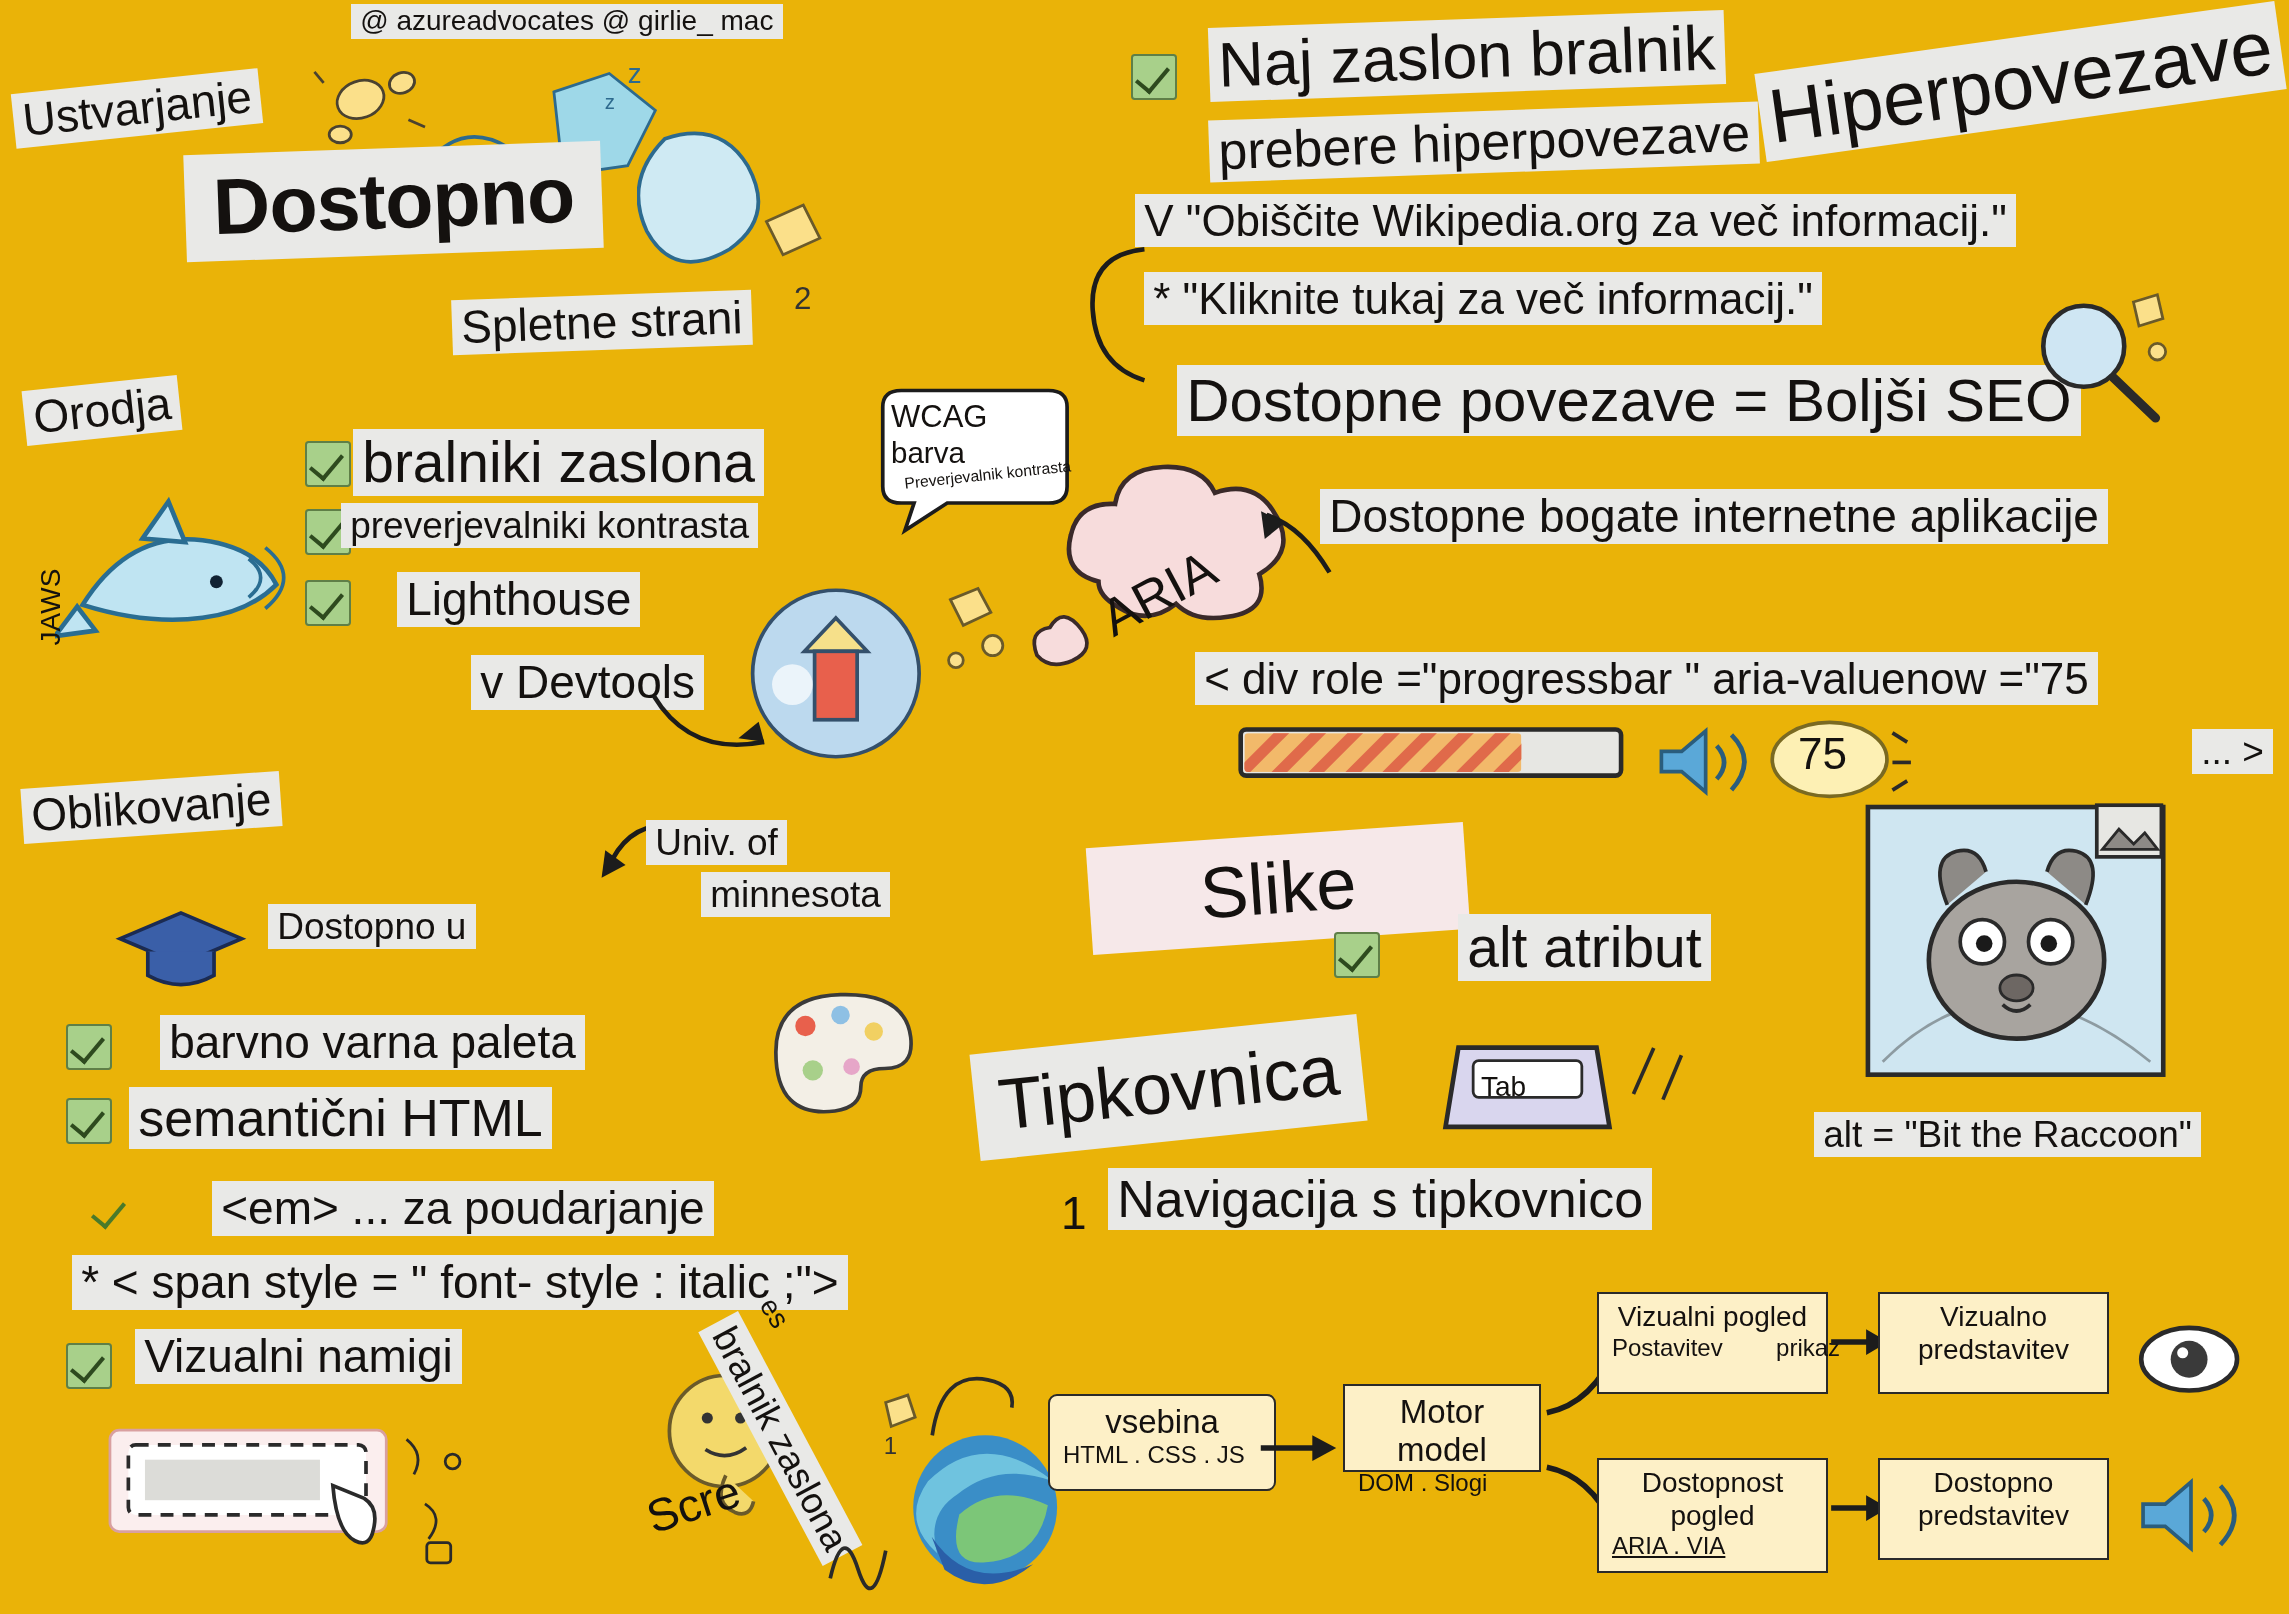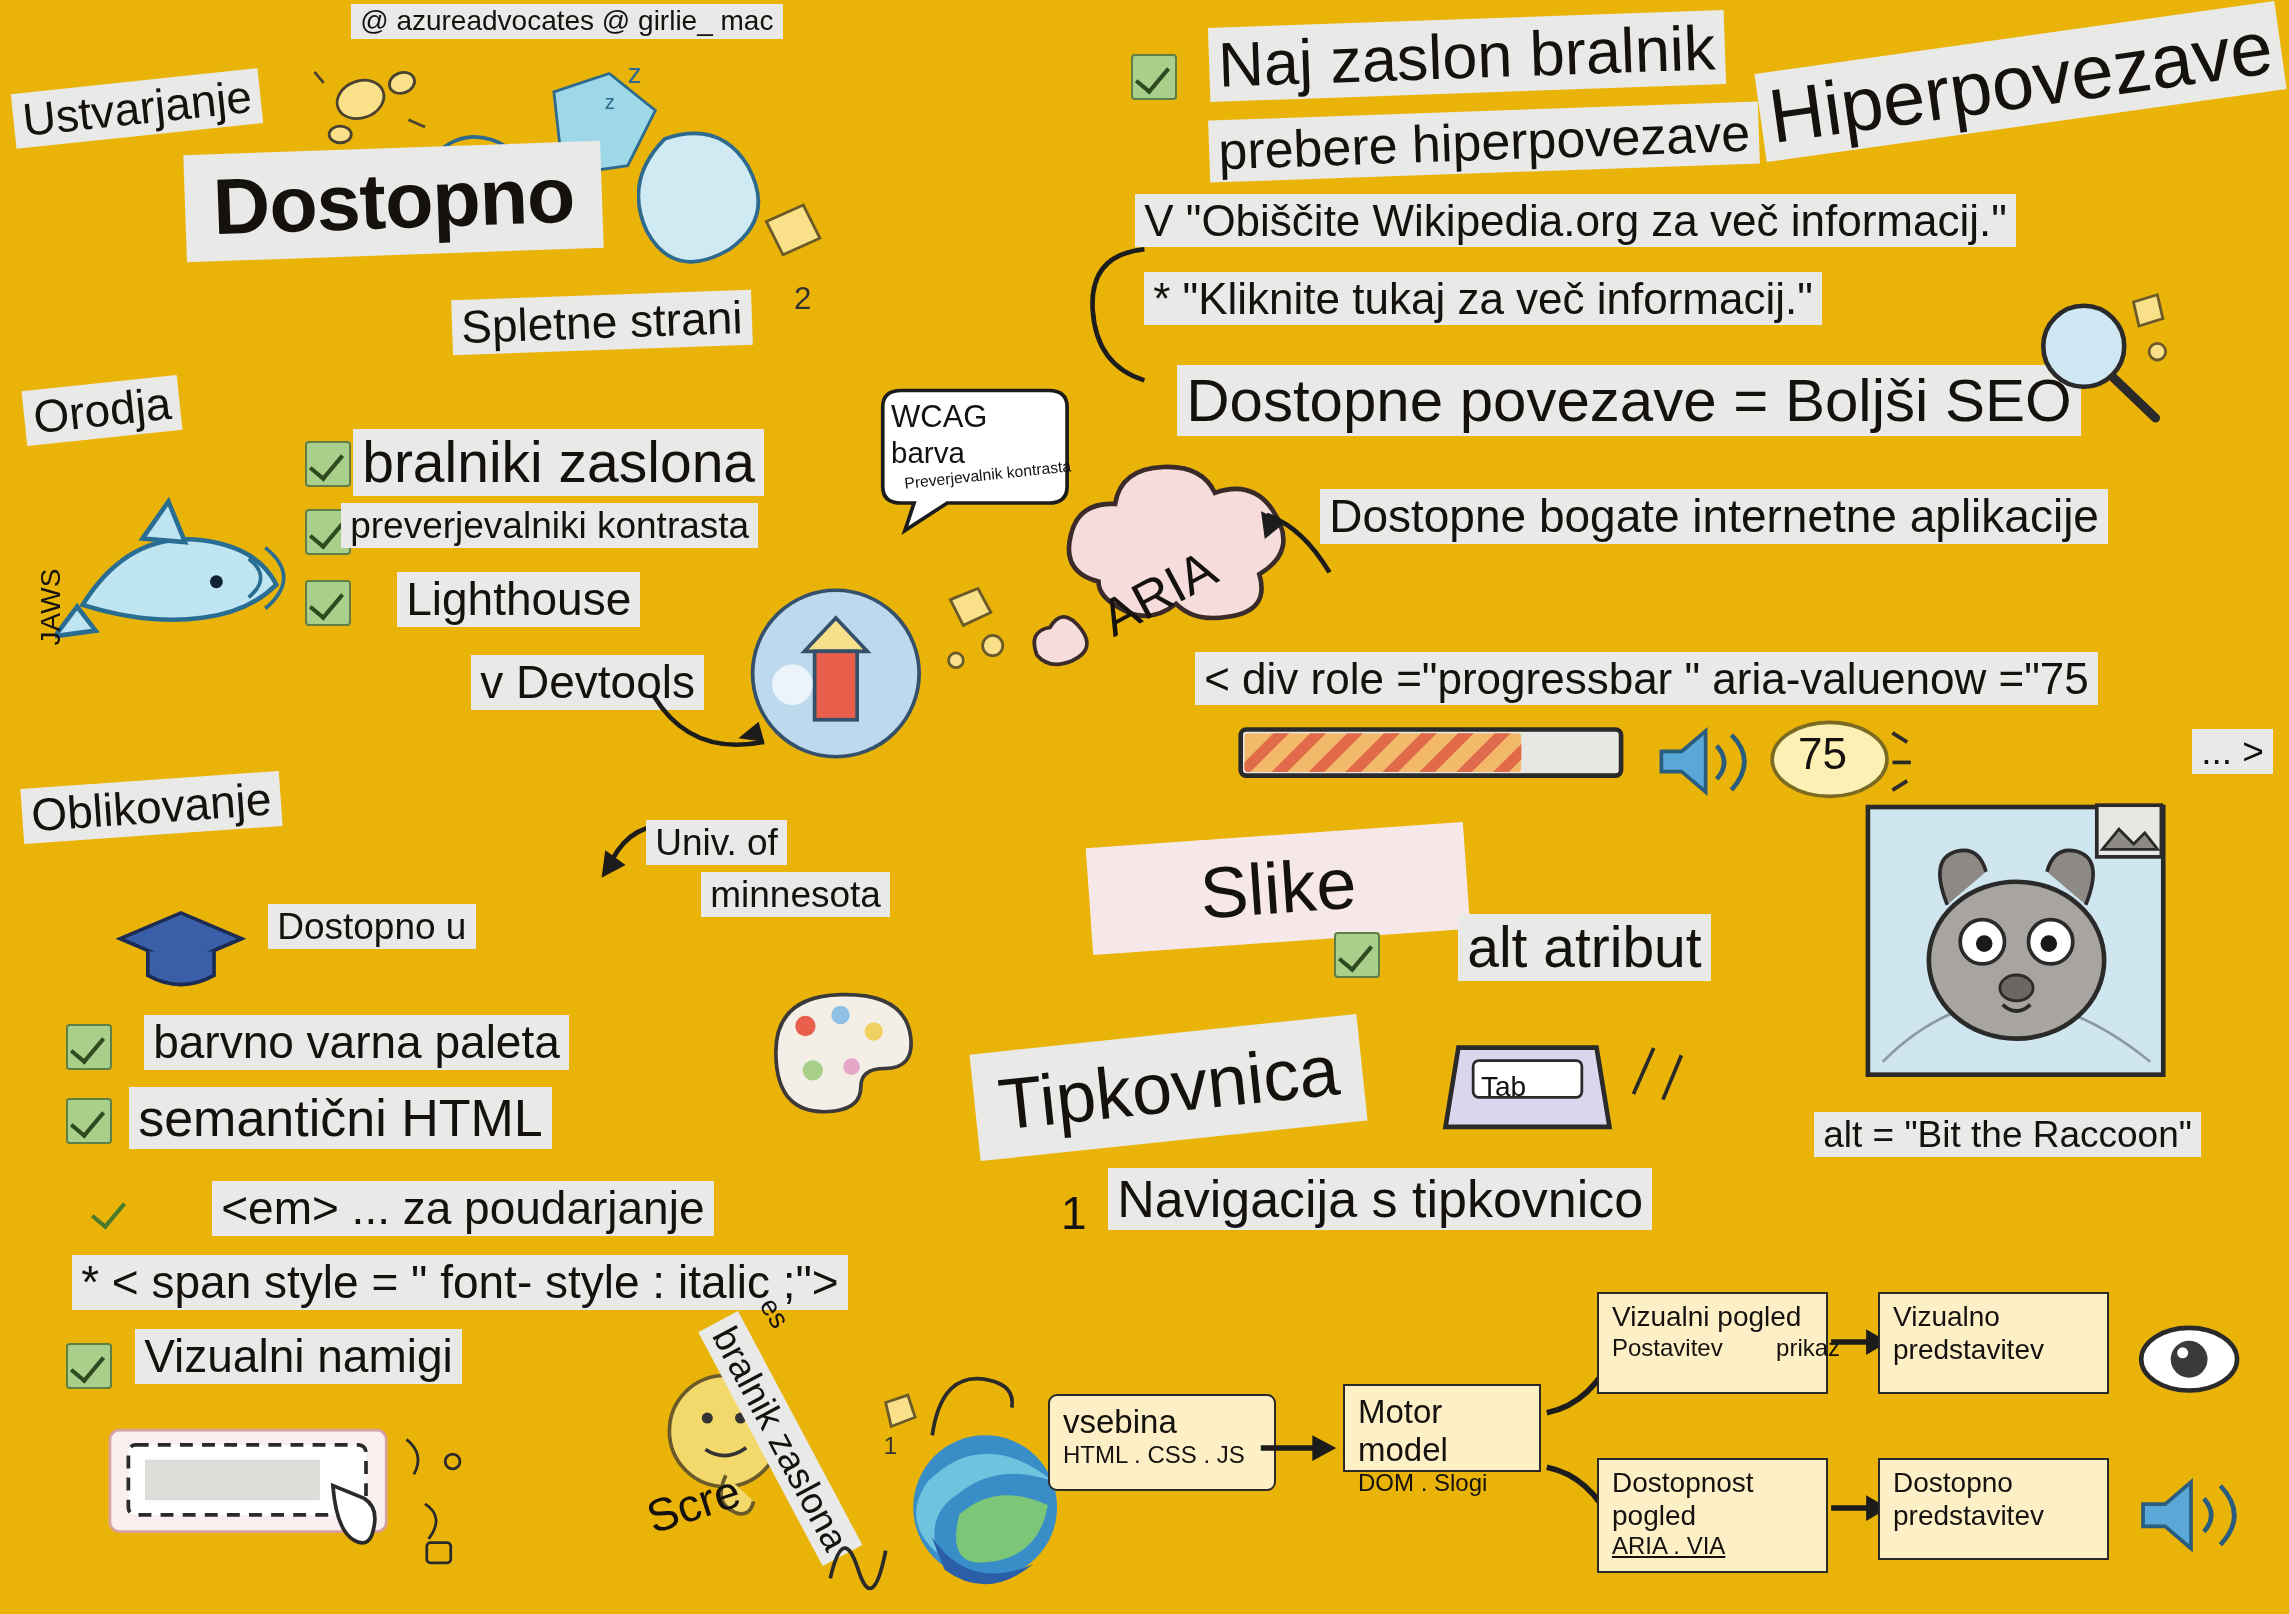--- a/index.html
+++ b/index.html
@@ -59,21 +59,21 @@
   .chk.plain::after { border-color: #4a7a2a; }
 
   
   .node {
     background: #fdf0c7;
     border: 2.8px solid #2a2a2a;
     padding: 7.4px 13px;
     box-sizing: border-box;
     line-height: 1.15;
   }
-  .node .t1 { font-size: 33px; }
+  .node .t1 { font-size: 33px; text-align: center; }
   .node .t2 { font-size: 24px; }
   u { text-decoration: underline; }
 </style>
 </head>
 <body>
 
 <div id="canvas">
 
   <div class="abs" style="left:351px; top:3.7px;">
     <span class="hl xs">@ azureadvocates @ girlie_ mac</span>
@@ -229,21 +229,21 @@
     <circle cx="62" cy="52" r="11" fill="#e8604c"></circle>
     <circle cx="100" cy="40" r="10" fill="#8ec0e4"></circle>
     <circle cx="136" cy="58" r="10" fill="#f1d062"></circle>
     <circle cx="70" cy="100" r="11" fill="#a8d08a"></circle>
     <circle cx="112" cy="96" r="9" fill="#e6a6c8"></circle>
   </svg>
 
   <div class="abs" style="left:66px; top:1024px;">
     <span class="chk"></span>
   </div>
-  <div class="abs" style="left:144px; top:1015px;">
+  <div class="abs" style="left:160px; top:1015px;">
     <span class="hl med">barvno varna paleta</span>
   </div>
 
   <div class="abs" style="left:66px; top:1098px;">
     <span class="chk"></span>
   </div>
   <div class="abs" style="left:129px; top:1087px;">
     <span class="hl" style="font-size:52px;">semantični HTML</span>
   </div>
 

